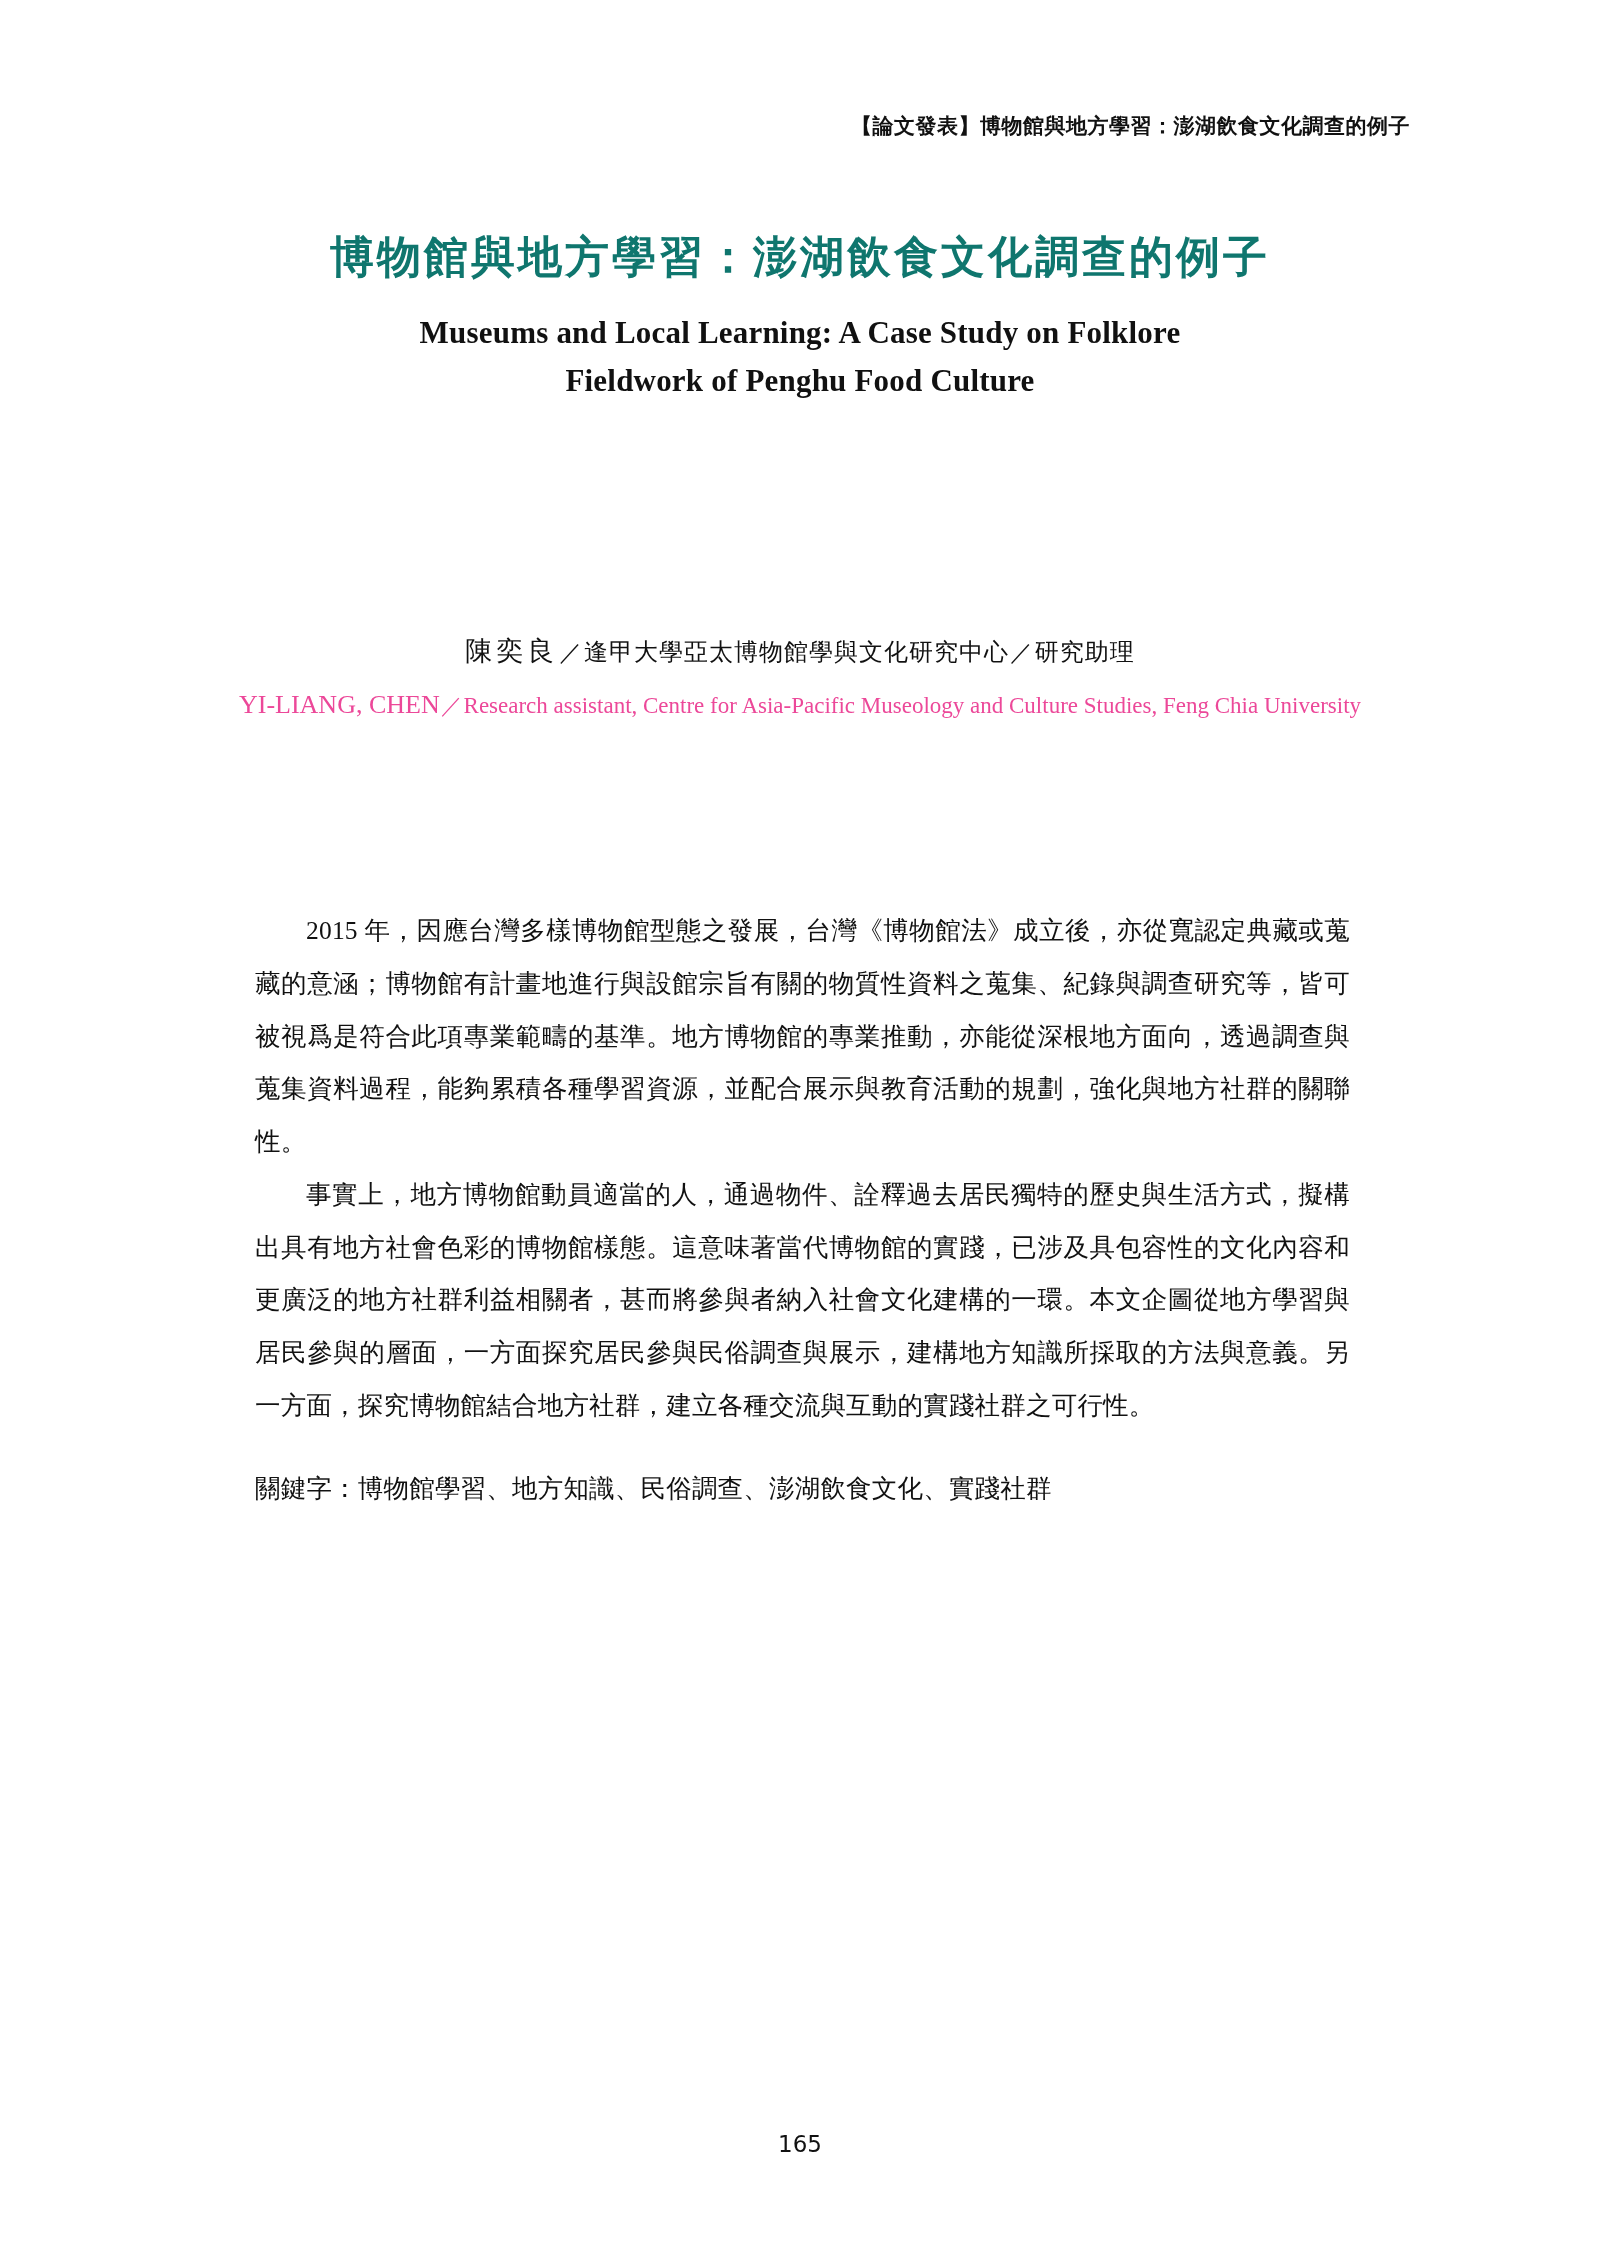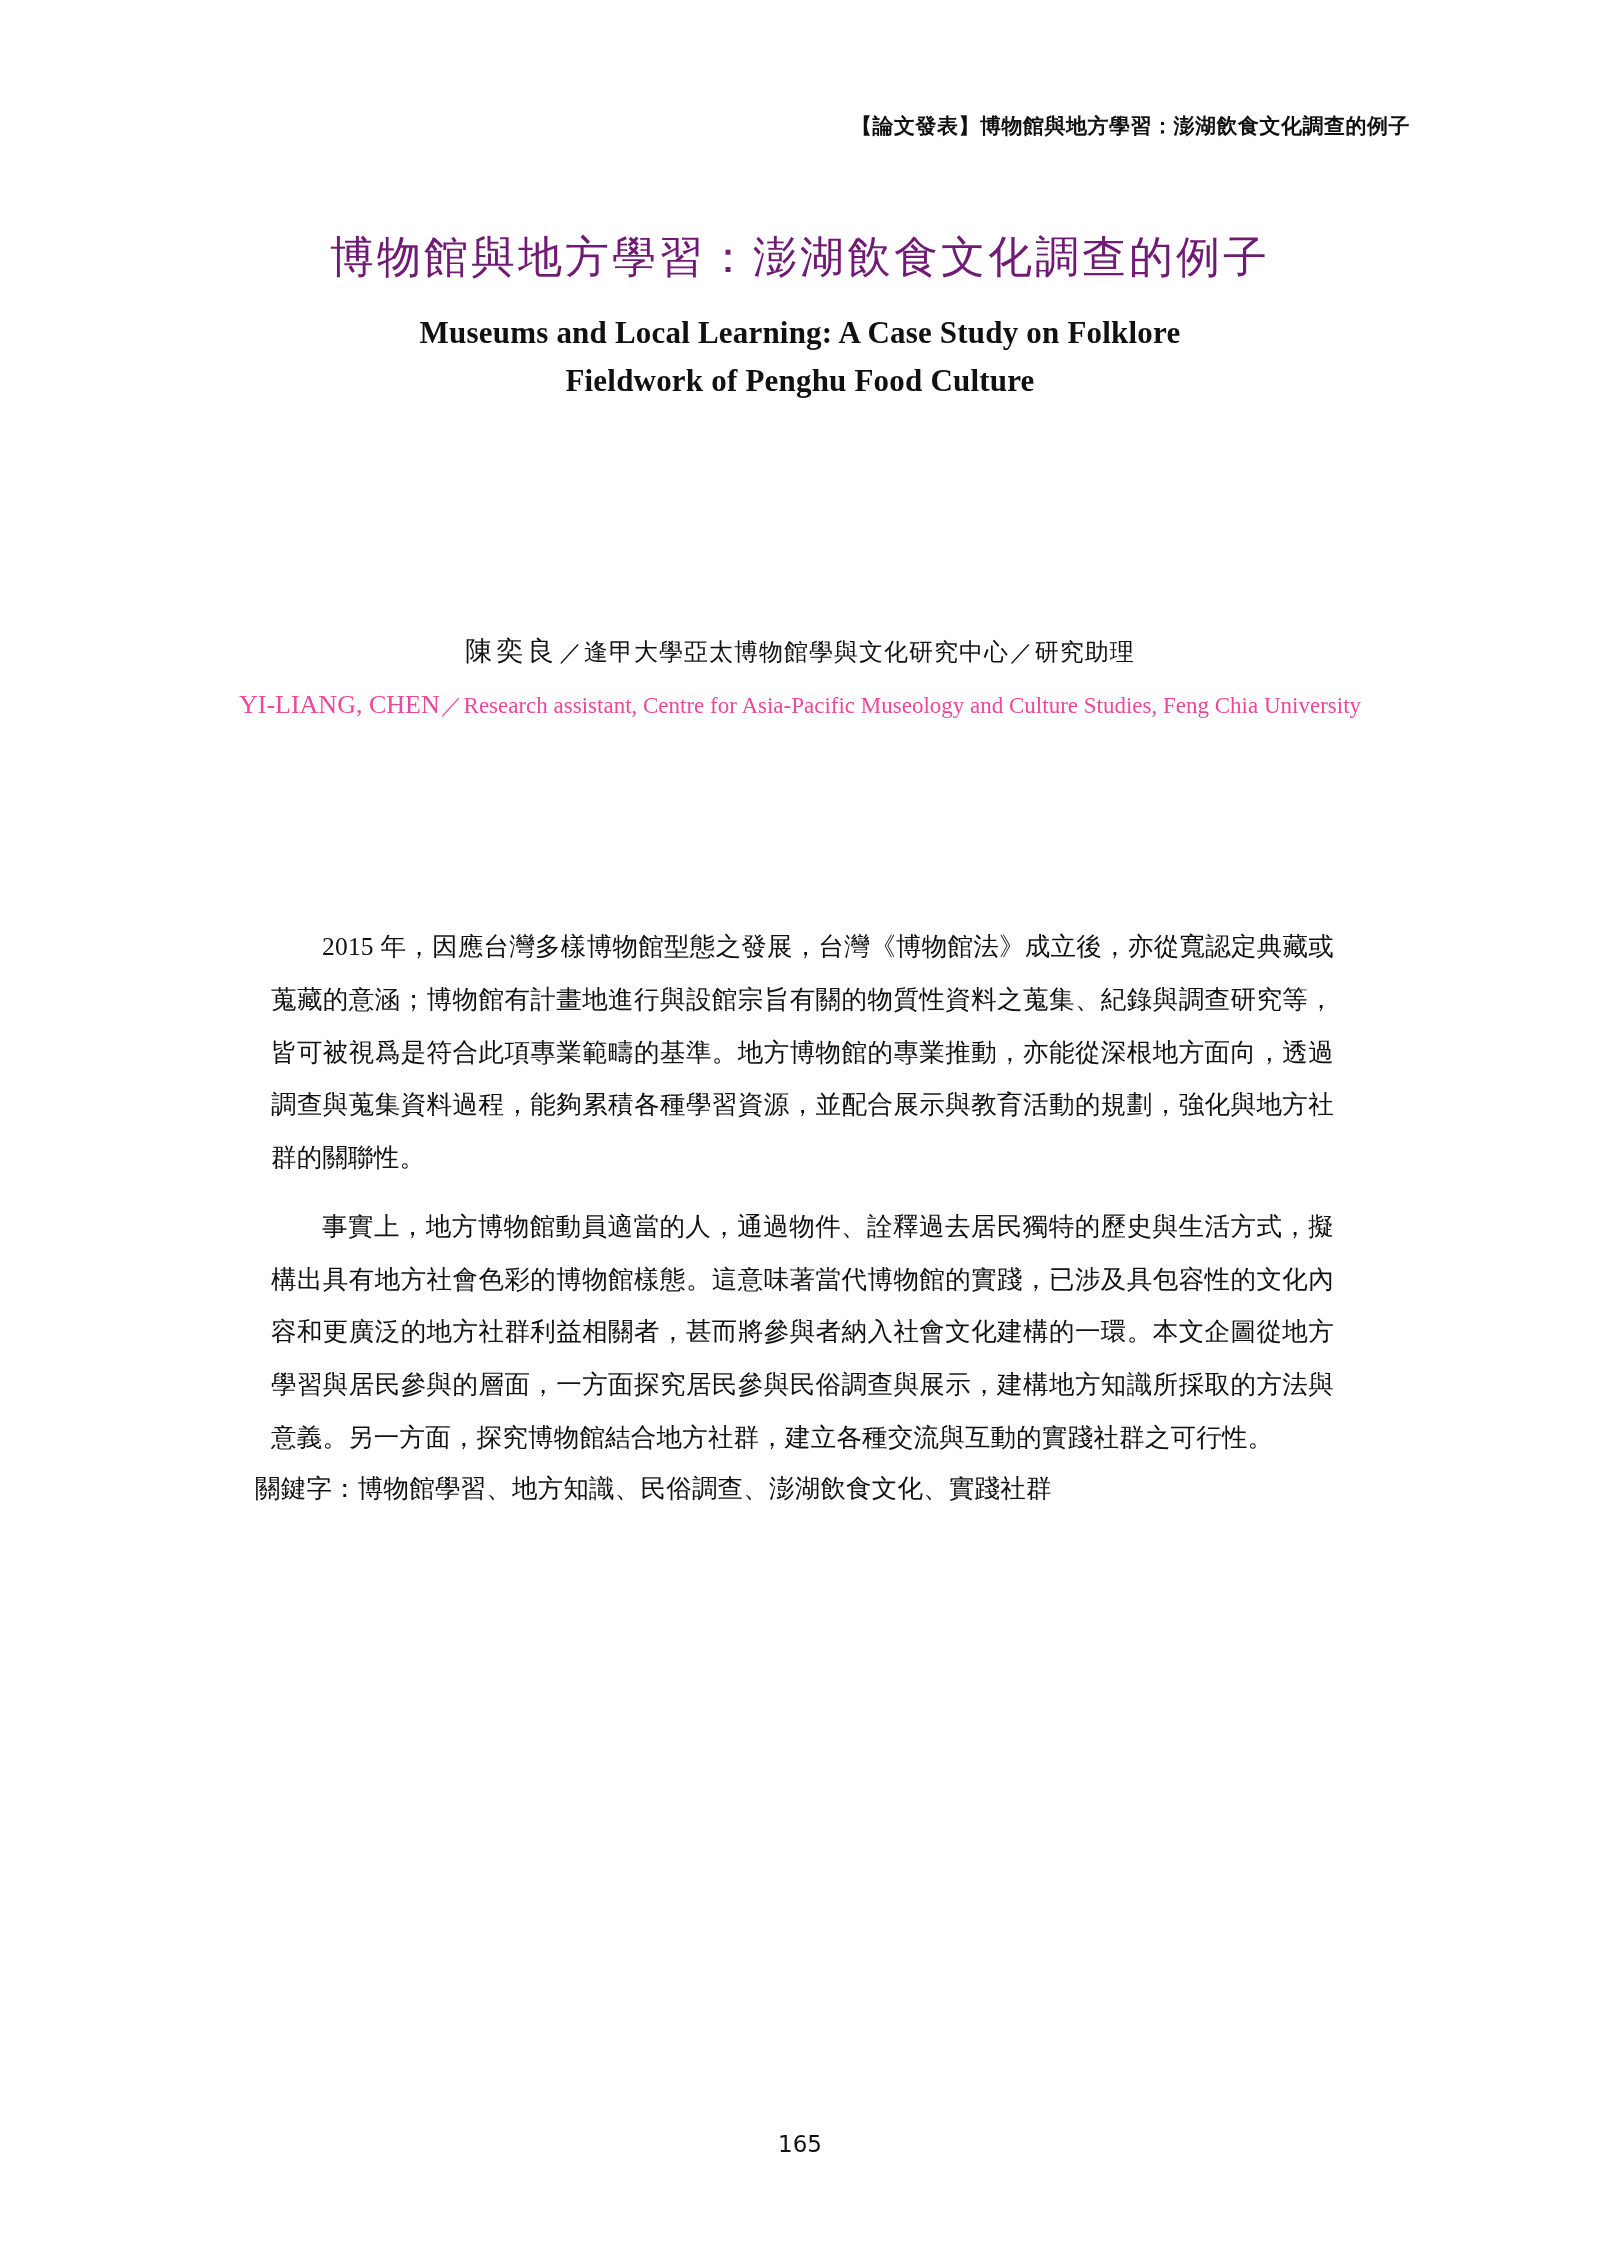--- a/index.html
+++ b/index.html
@@ -41,22 +41,22 @@
     position: absolute;
     top: 228px;
     left: 190px;
     right: 190px;
     text-align: center;
   }
   .title-zh {
     font-size: 44px;
     line-height: 1.35;
     letter-spacing: 3px;
-    color: #701a75;
-    font-weight: normal;
+    color: #0f766e;
+    font-weight: bold;
     margin: 0;
   }
   .title-en {
     margin: 22px auto 0;
     font-size: 31px;
     font-weight: bold;
     line-height: 1.55;
     letter-spacing: 0.2px;
     color: #111;
     max-width: 1080px;
@@ -107,21 +107,21 @@
     color: #111;
     text-indent: 18px;
   }
   .abstract-body {
     position: absolute;
     top: 905px;
     left: 255px;
     width: 1095px;
   }
   .abstract-body p {
-    margin: 16px;
+    margin: 0;
     font-size: 25.5px;
     line-height: 2.07;
     letter-spacing: 0.2px;
     text-align: justify;
     text-justify: inter-ideograph;
     text-indent: 2em;
     color: #111;
   }
   .keywords {
     position: absolute;

